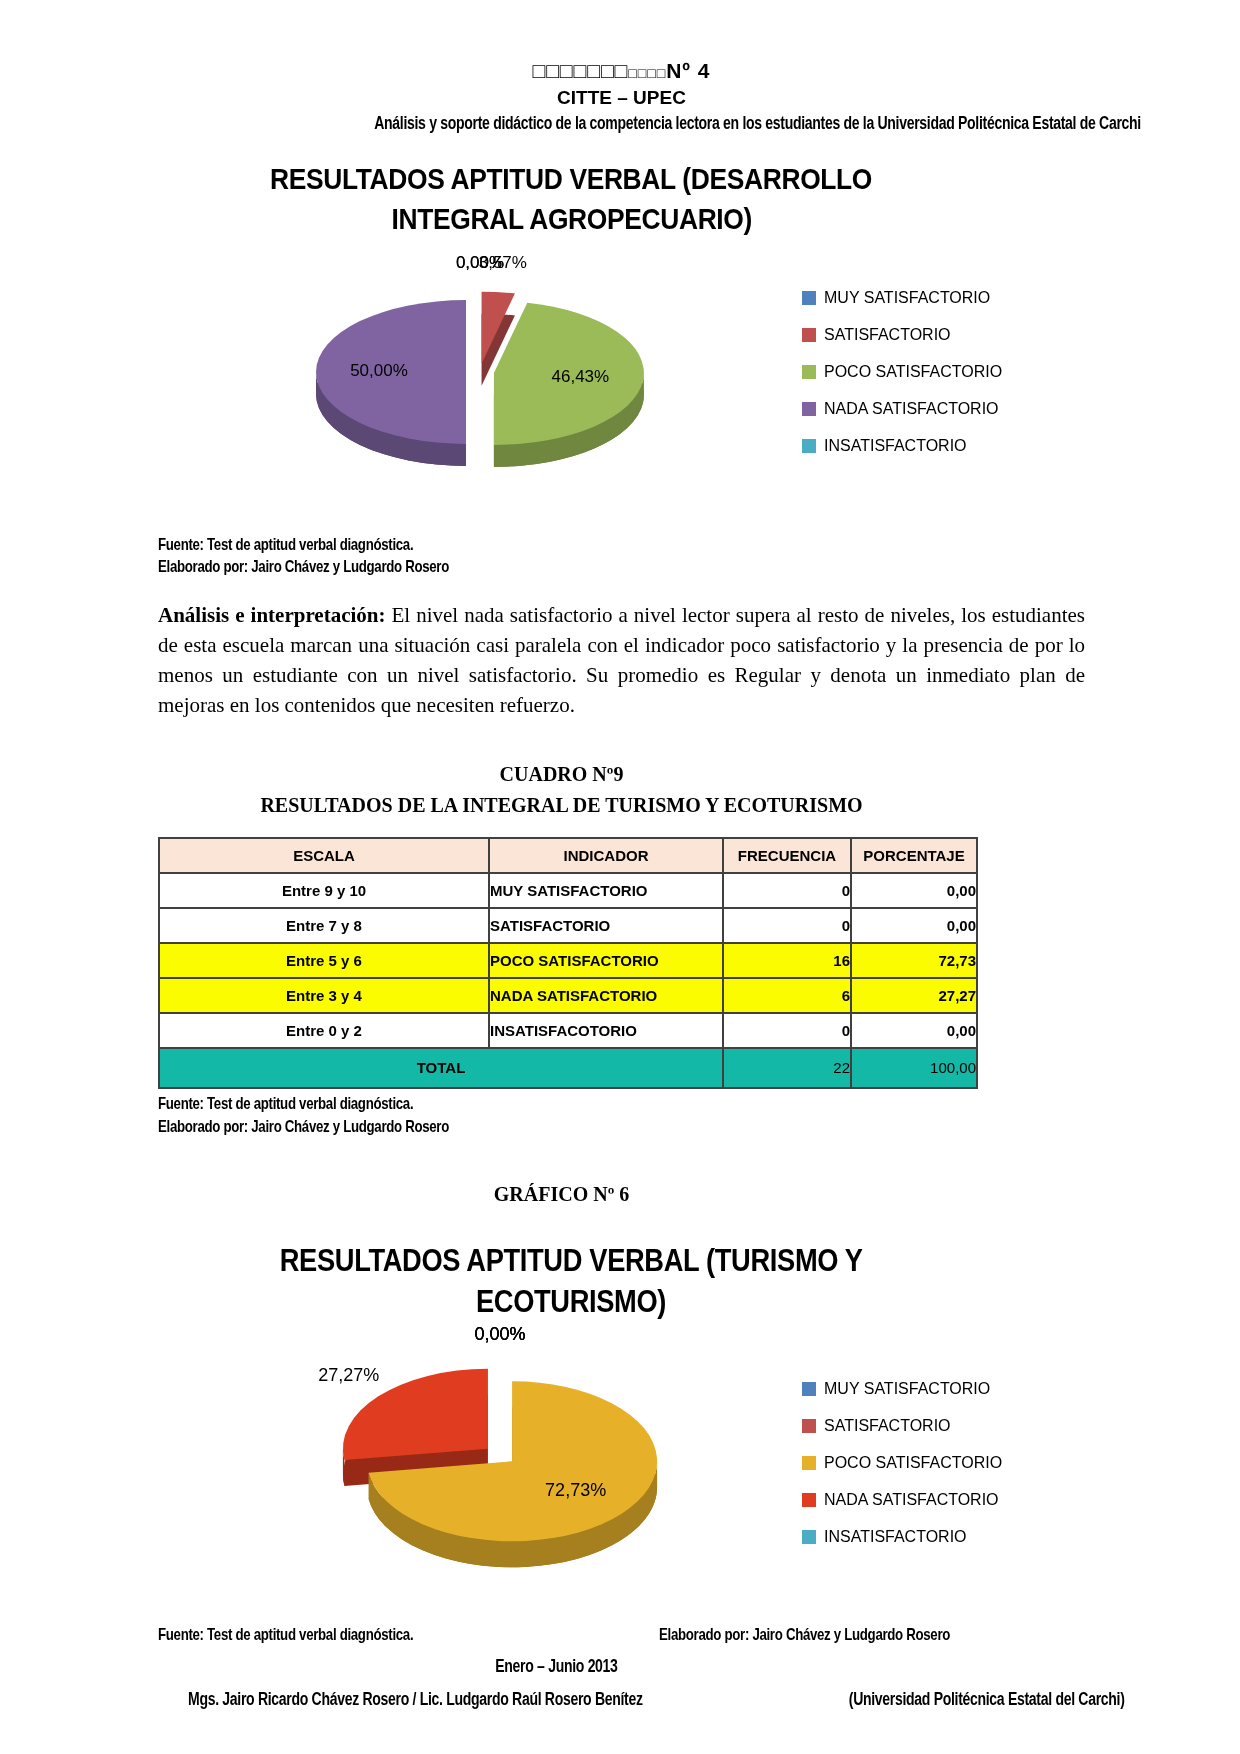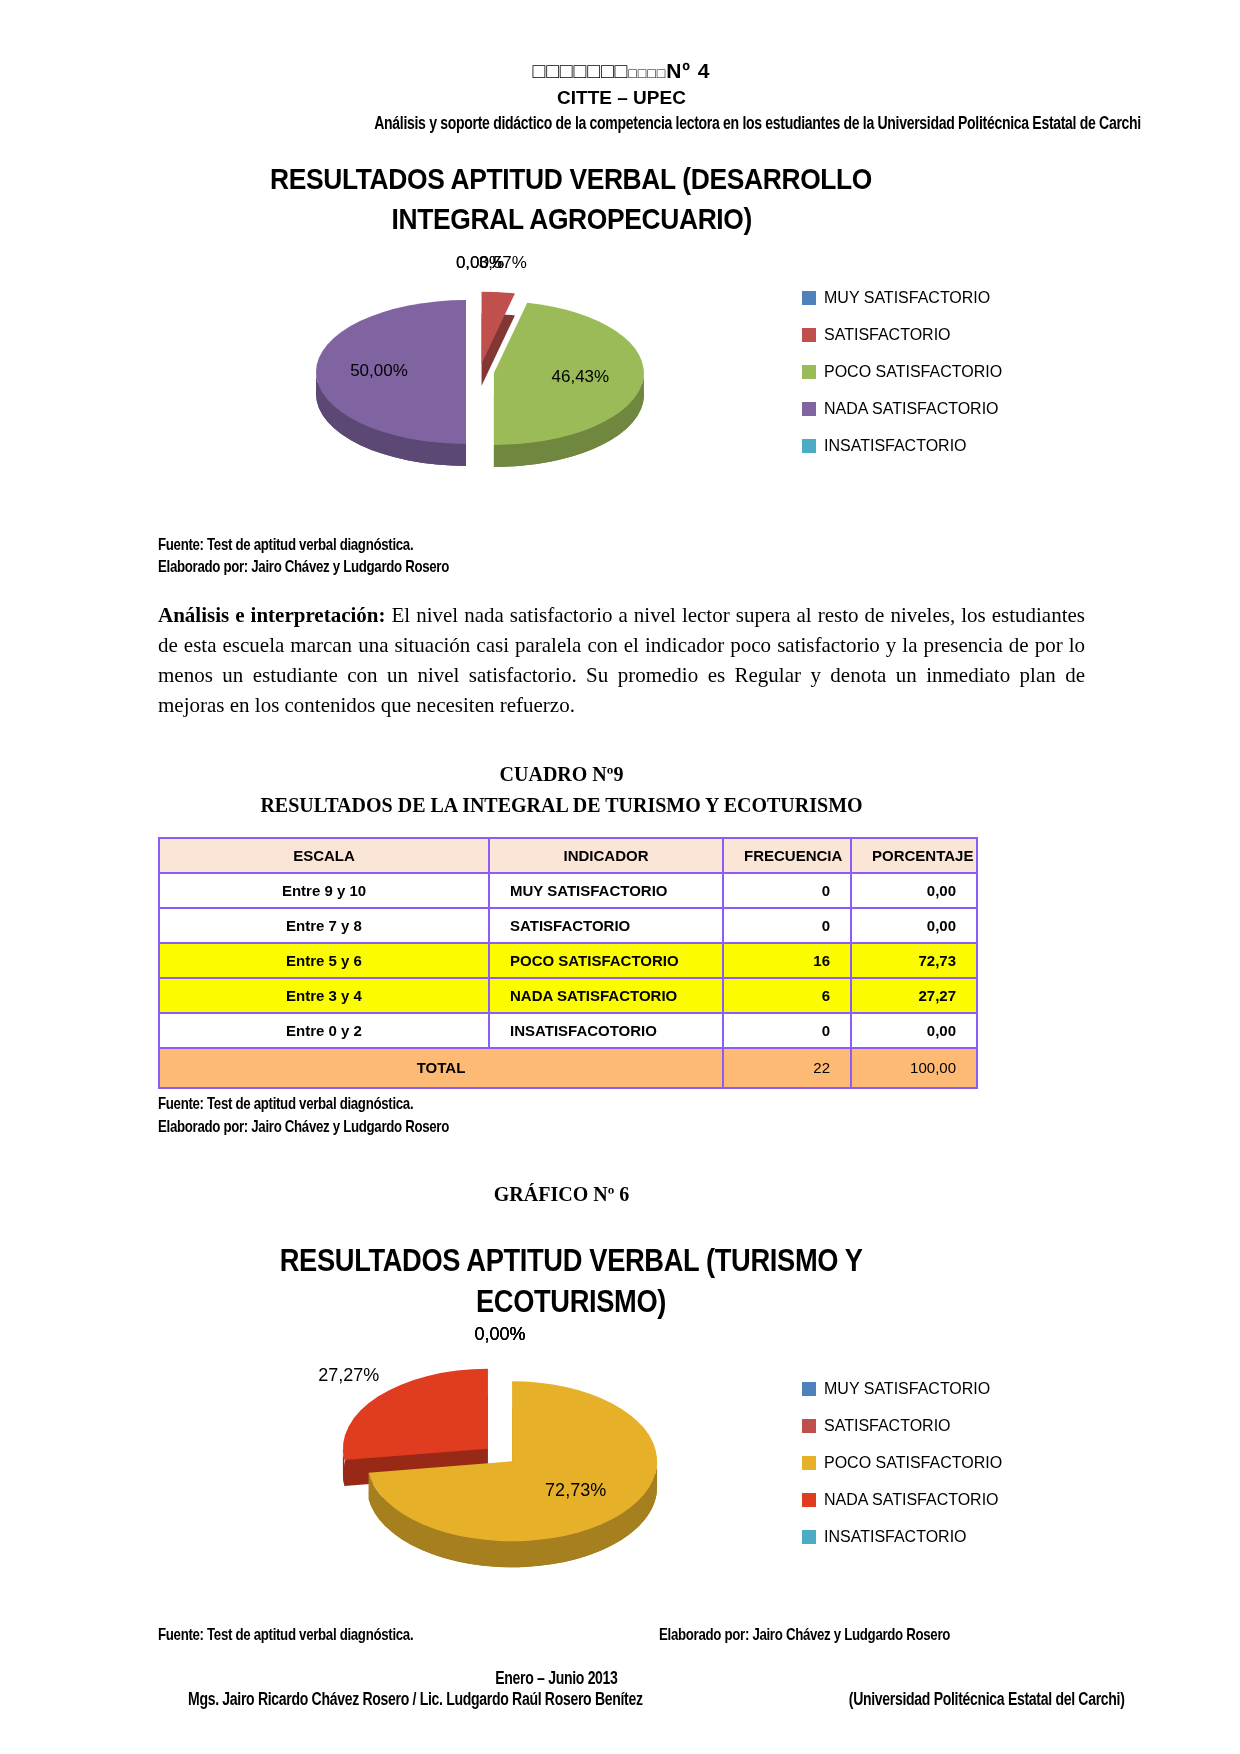--- a/index.html
+++ b/index.html
@@ -43,38 +43,38 @@
   .analysis { margin-top:22px; font-family:"Liberation Serif", serif; font-size:21px;
               text-align:justify; line-height:1.42; }
   .analysis b { font-weight:700; }
 
   .serif-caption { text-align:center; margin-right:120px; font-family:Liberation Serif, serif;
                    font-weight:700; font-size:20px; line-height:1.55; }
   .cap-cuadro { margin-top:38px; }
   .cap-grafico { margin-top:40px; }
 
   table.res { border-collapse:collapse; margin-top:16px; width:818px; table-layout:fixed; }
-  table.res td, table.res th { border:2px solid #8b5cf6; font-size:15px; height:35px; padding:2px 20px; }
+  table.res td, table.res th { border:2px solid #404040; font-size:15px; height:35px; padding:2px 0; }
   col.c-escala { width:330px; } col.c-indic { width:234px; }
   col.c-frec { width:128px; } col.c-porc { width:126px; }
   .th-row th { background:#FBE5D6; text-align:center; font-weight:700; }
   td.escala { text-align:center; font-weight:700; }
   td.indic  { text-align:left; font-weight:700; }
   td.num    { text-align:right; font-weight:700; padding-right:9px; }
   tr.hl td  { background:#FCFC00; }
-  tr.total td { background:#fdba74; height:40px; }
+  tr.total td { background:#14b8a6; height:40px; }
   tr.total td.tlabel { text-align:center; font-weight:700; }
   tr.total td.num { font-weight:400; }
 
   .fuente-bottom { display:flex; justify-content:space-between; padding-right:135px;
                    margin-top:26px; font-size:17px; }
 
   .footer { position:absolute; left:158px; right:155px; bottom:44px; }
   .footer-period { text-align:center; margin-right:130px; font-size:18px; }
-  .footer-row { display:flex; justify-content:space-between; padding-right:5px; margin-top:0; font-size:18px;padding-left:30px; }
+  .footer-row { display:flex; justify-content:space-between; padding-right:5px; margin-top:12px; font-size:18px;padding-left:30px; }
 
   svg text { font-family:"Liberation Sans", sans-serif; }
 </style>
 </head>
 <body>
 
 <div class="page">
 
   <div class="hdr">
     <div class="hdr-boxes">

